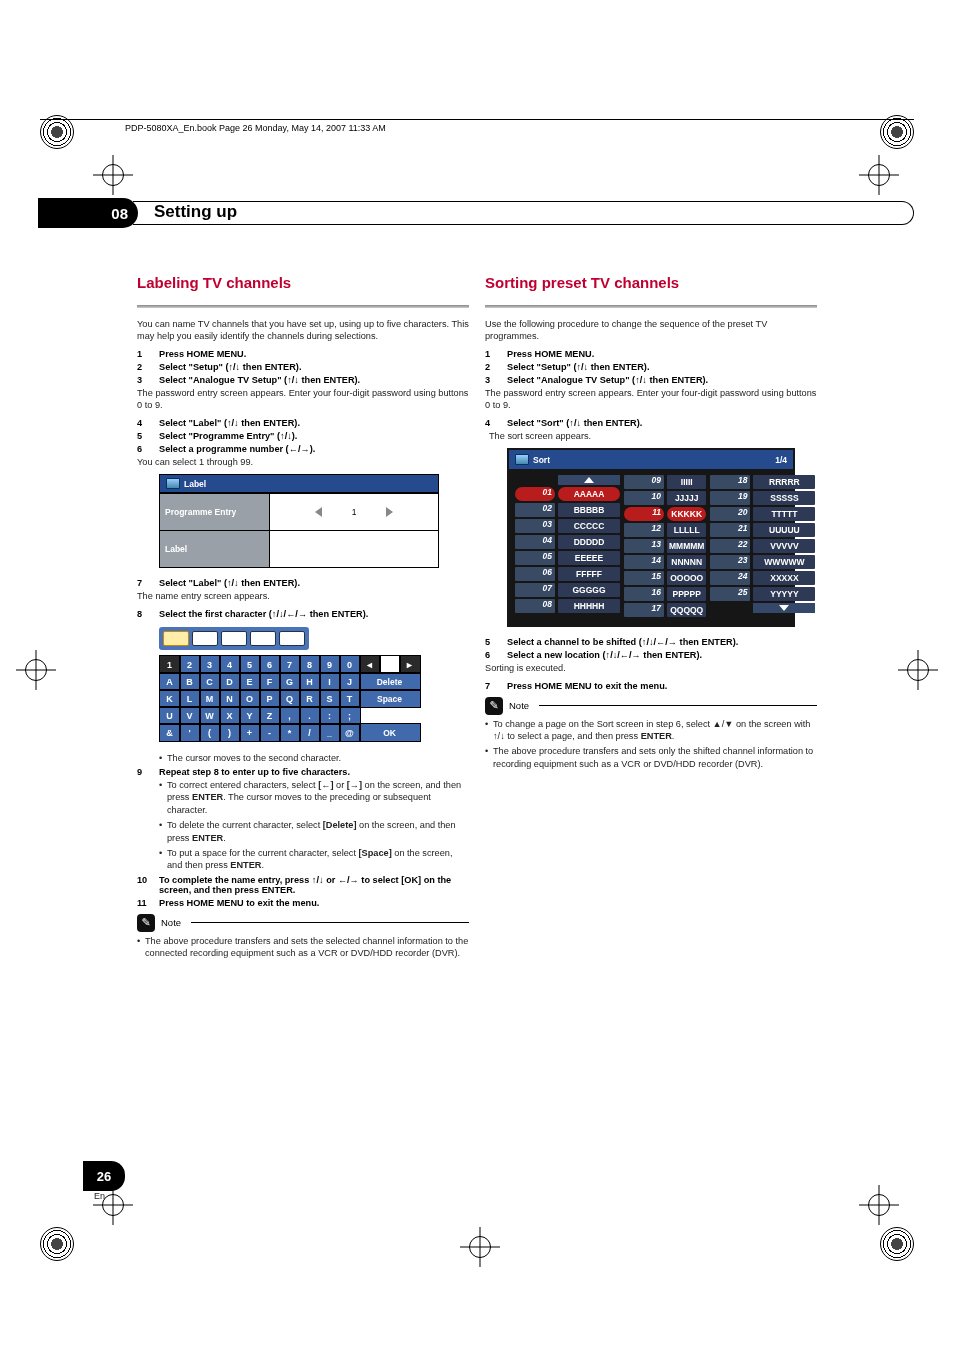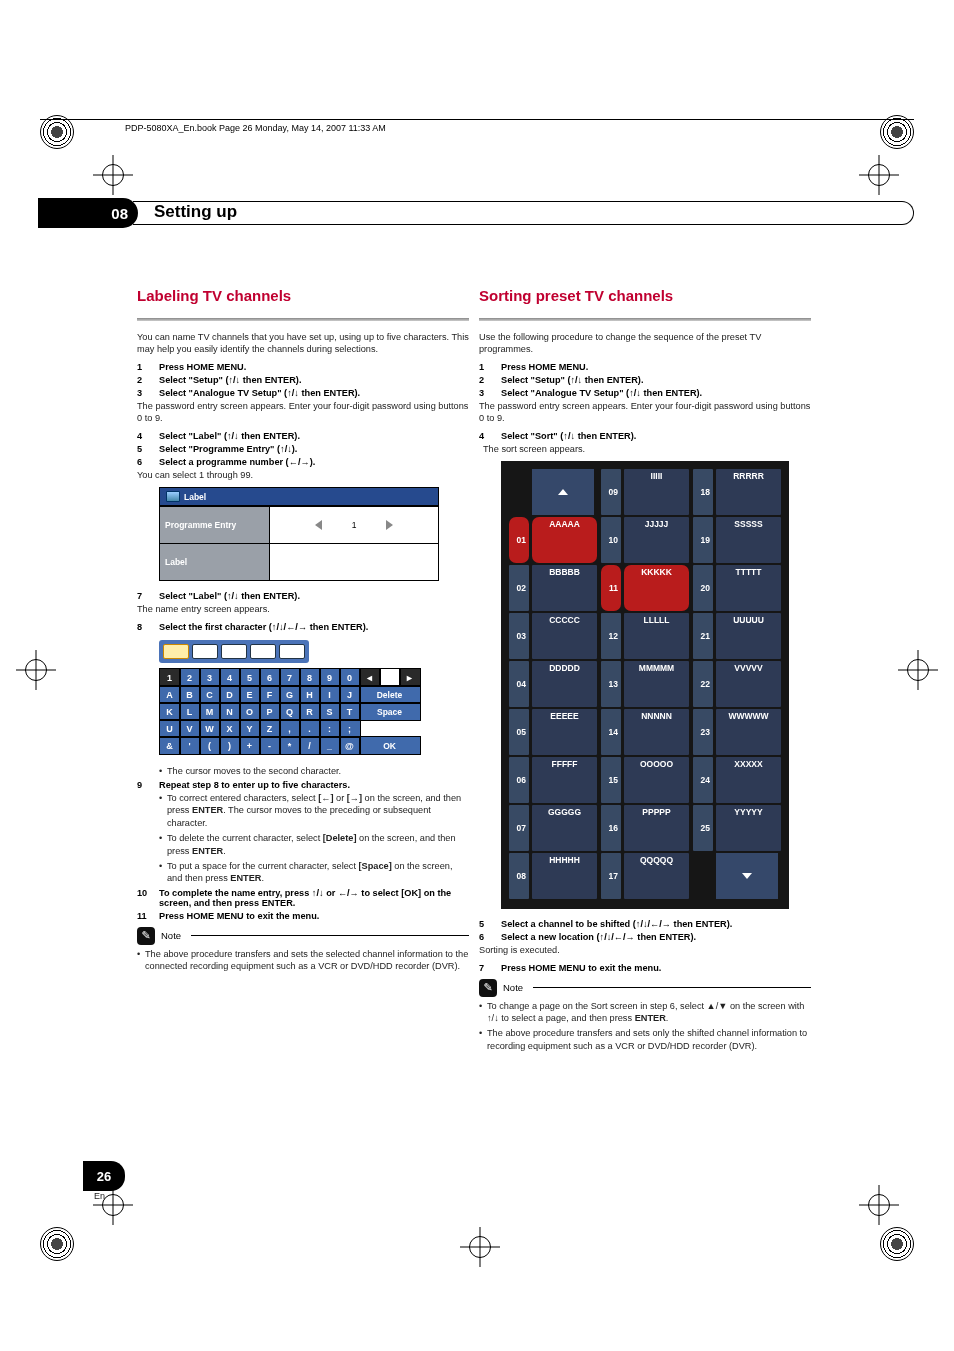--- a/index.html
+++ b/index.html
@@ -55,24 +55,24 @@
     border:1.5px solid #000; border-left:none;
     border-radius:0 12px 12px 0;
   }
   .chapter-pill .title {
     position:absolute; left:116px; top:4px;
     font-weight:bold; font-size:17px;
   }
   
   .cols {
     position:absolute;
-    left:137px; top:287px;
+    left:137px; top:274px;
     width: 680px;
     display:flex;
-    gap:10px;
+    gap:16px;
   }
   .col { width: 332px; }
   h2.section {
     color:#c00030; font-weight:bold; font-size:15px;
     padding-bottom:4px; margin-bottom:10px;
   }
   .section-rule {
     height:3px; background:linear-gradient(#888,#ccc); margin-bottom:10px;
   }
   p.body { font-size:9.2px; color:#222; line-height:1.35; margin-bottom:6px;}
@@ -167,22 +167,23 @@
   }
   .sort-panel .hdr .left{display:flex;align-items:center;gap:4px;}
   .sort-panel .hdr .tv-icon{width:14px;height:11px;background:linear-gradient(#9cf,#48a);border:1px solid #036;border-radius:1px;}
   .sort-panel .grid {
     padding:6px 6px 6px 6px;
     display:flex; gap:4px;
   }
   .sort-panel .colg { flex:1;}
   .sort-panel .rowc { display:flex; gap:3px; margin-bottom:2px;}
   .sort-panel .rowc .n {
-    width:20px; background:#384a64; text-align:right; padding:18px 3px; font-weight:bold;
+    width:40px; background:#384a64; text-align:right; padding:0 3px; font-weight:bold;
     border-radius:1px;
+    font-style:italic;
   }
   .sort-panel .rowc .v {
     flex:1; background:#2e3a55; text-align:center; padding:2px 2px; font-weight:bold;
     border-radius:1px;
   }
   .sort-panel .rowc.sel .n,
   .sort-panel .rowc.sel .v { background:#b91c1c;border-radius:7px;}
   .sort-panel .rowc .arrow{
     width:62px; background:#35486a;
     display:flex;align-items:center;justify-content:center;
@@ -434,20 +435,27 @@
         <span class="txt"><b><span>Select "Analogue TV Setup" (</span><span class="ud">↑/↓</span><span> then ENTER).</span></b></span>
       </div>
     <p class="body" style="margin-left:0">The password entry screen appears. Enter your four-digit password using buttons 0 to 9.</p>
     <div class="step">
         <span class="num">4</span>
         <span class="txt"><b><span>Select "Sort" (</span><span class="ud">↑/↓</span><span> then ENTER).</span></b></span>
       </div>
     <p class="body" style="margin-left:4px">The sort screen appears.</p>
 
     <div class="sort-panel">
+      <div class="hdr">
+        <span class="left">
+          <span class="tv-icon"></span>
+          <span>Sort</span>
+        </span>
+        <span>1/4</span>
+      </div>
       <div class="grid" id="sort-grid">
           <div class="colg">
             <div class="rowc">
               <div class="n" style="visibility:hidden">00</div>
               <div class="arrow">
                 <div class="tri-up"></div>
               </div>
             </div>
             <div class="rowc sel">
               <div class="n">01</div>

